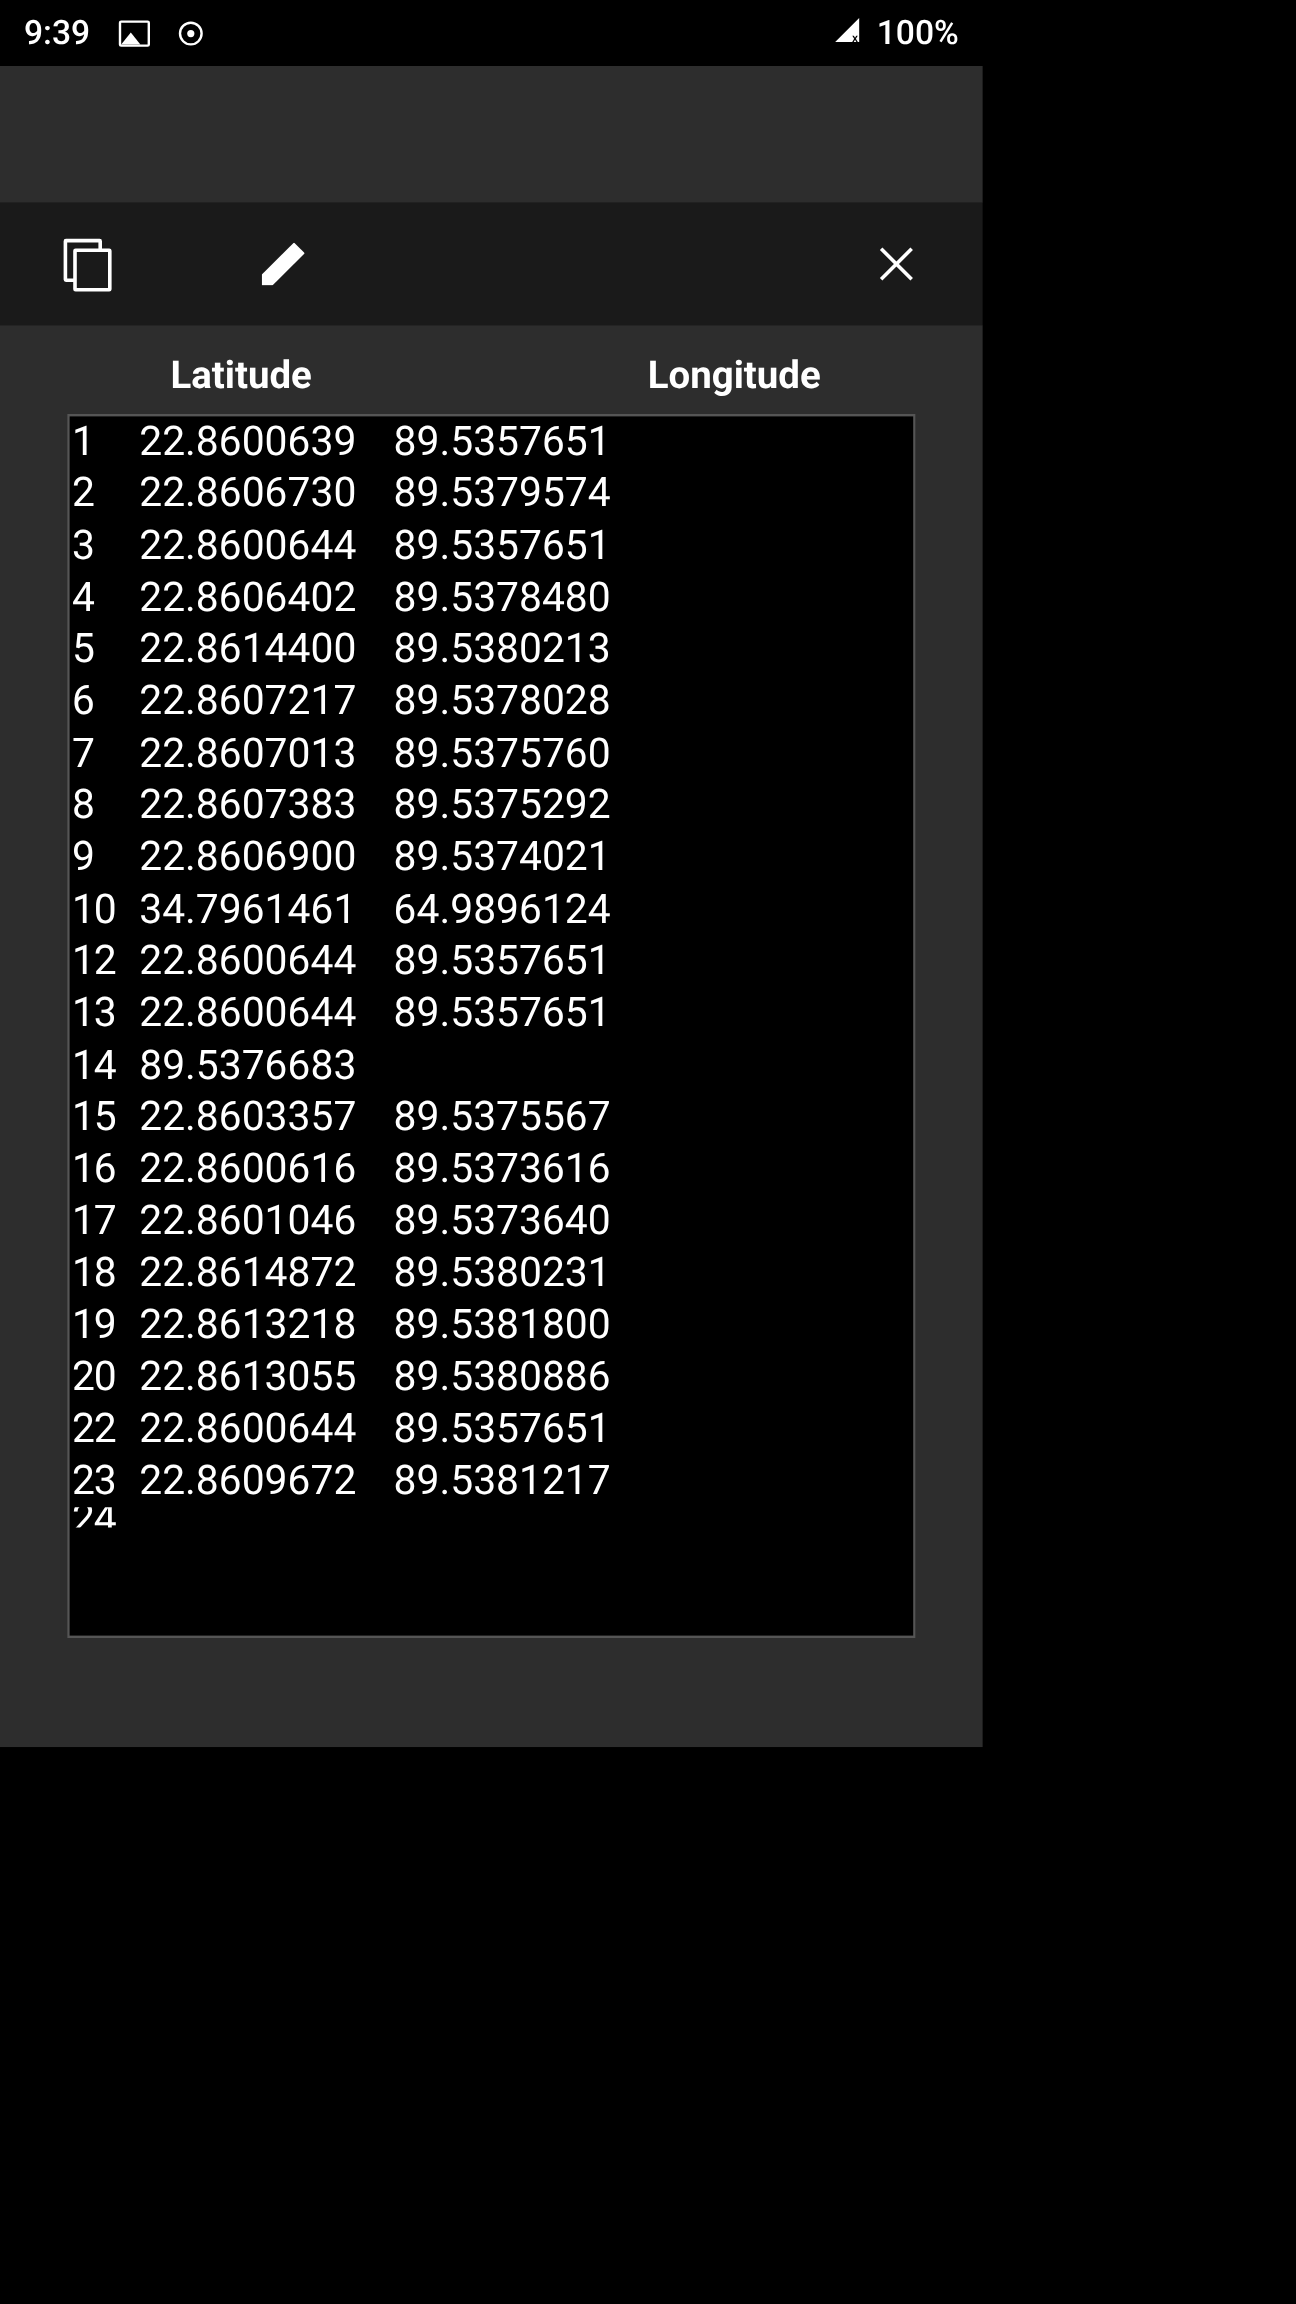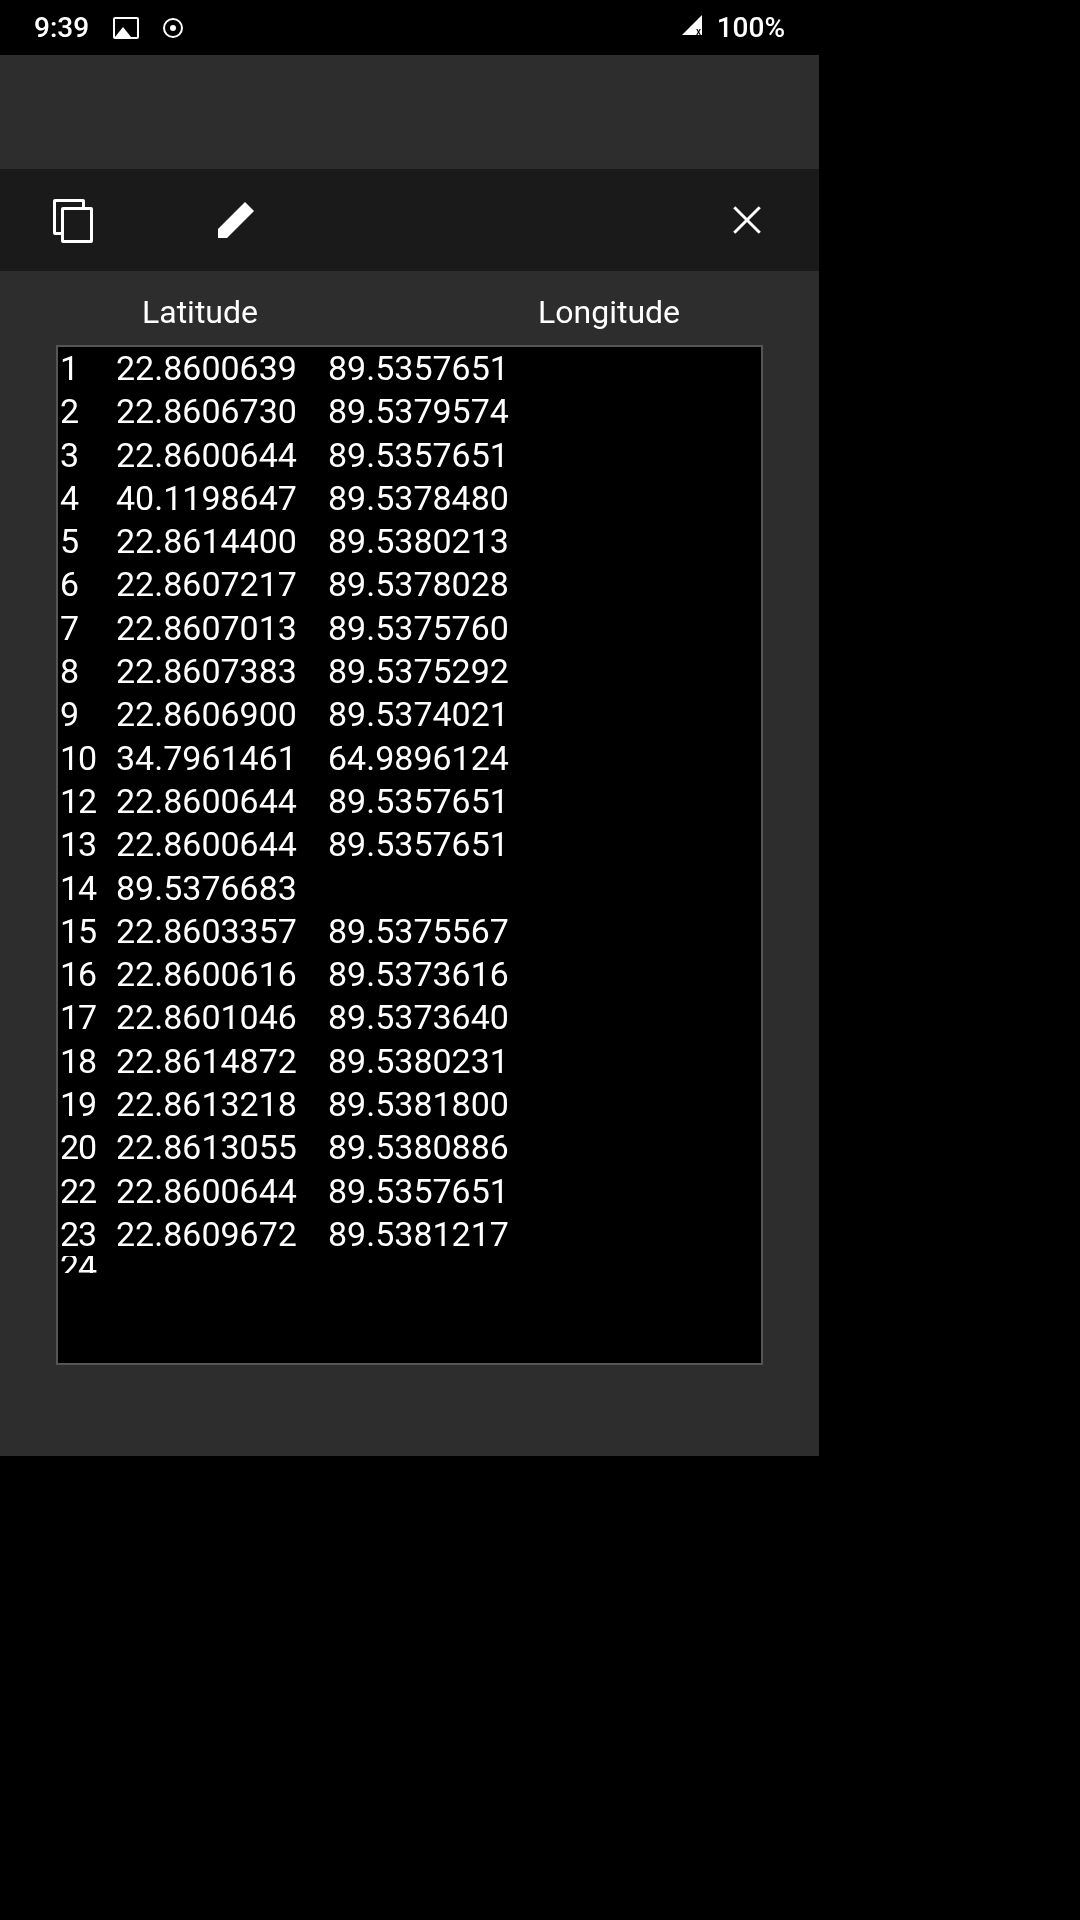--- a/index.html
+++ b/index.html
@@ -14,21 +14,21 @@
     font-family: -apple-system, BlinkMacSystemFont, "Segoe UI", Roboto, sans-serif;
     color: #fff;
     overflow: hidden;
   }
   .status-bar {
     height: 55px;
     background: #000;
     display: flex;
     align-items: center;
     justify-content: space-between;
-    padding: 0 34px;
+    padding: 0 20px;
     font-size: 28px;
     font-weight: 500;
   }
   .status-left {
     display: flex;
     align-items: center;
     gap: 24px;
   }
   .status-right {
     display: flex;
@@ -149,21 +149,21 @@
   }
   .content-area {
     background: #2d2d2d;
     padding: 0 2px;
     height: calc(100% - 271px);
   }
   .table-headers {
     display: flex;
     padding: 22px 0 14px 0;
     font-size: 32px;
-    font-weight: 400;
+    font-weight: 700;
     align-items: flex-end;
   }
   .header-lat {
     padding-left: 140px;
   }
   .header-lon {
     padding-left: 280px;
   }
   .data-container {
     margin: 0 54px 0 54px;
@@ -248,21 +248,21 @@
         <span class="row-lat">22.8606730</span>
         <span class="row-lon">89.5379574</span>
       </div>
       <div class="data-row">
         <span class="row-num">3</span>
         <span class="row-lat">22.8600644</span>
         <span class="row-lon">89.5357651</span>
       </div>
       <div class="data-row">
         <span class="row-num">4</span>
-        <span class="row-lat">40.1198647</span>
+        <span class="row-lat">22.8606402</span>
         <span class="row-lon">89.5378480</span>
       </div>
       <div class="data-row">
         <span class="row-num">5</span>
         <span class="row-lat">22.8614400</span>
         <span class="row-lon">89.5380213</span>
       </div>
       <div class="data-row">
         <span class="row-num">6</span>
         <span class="row-lat">22.8607217</span>

